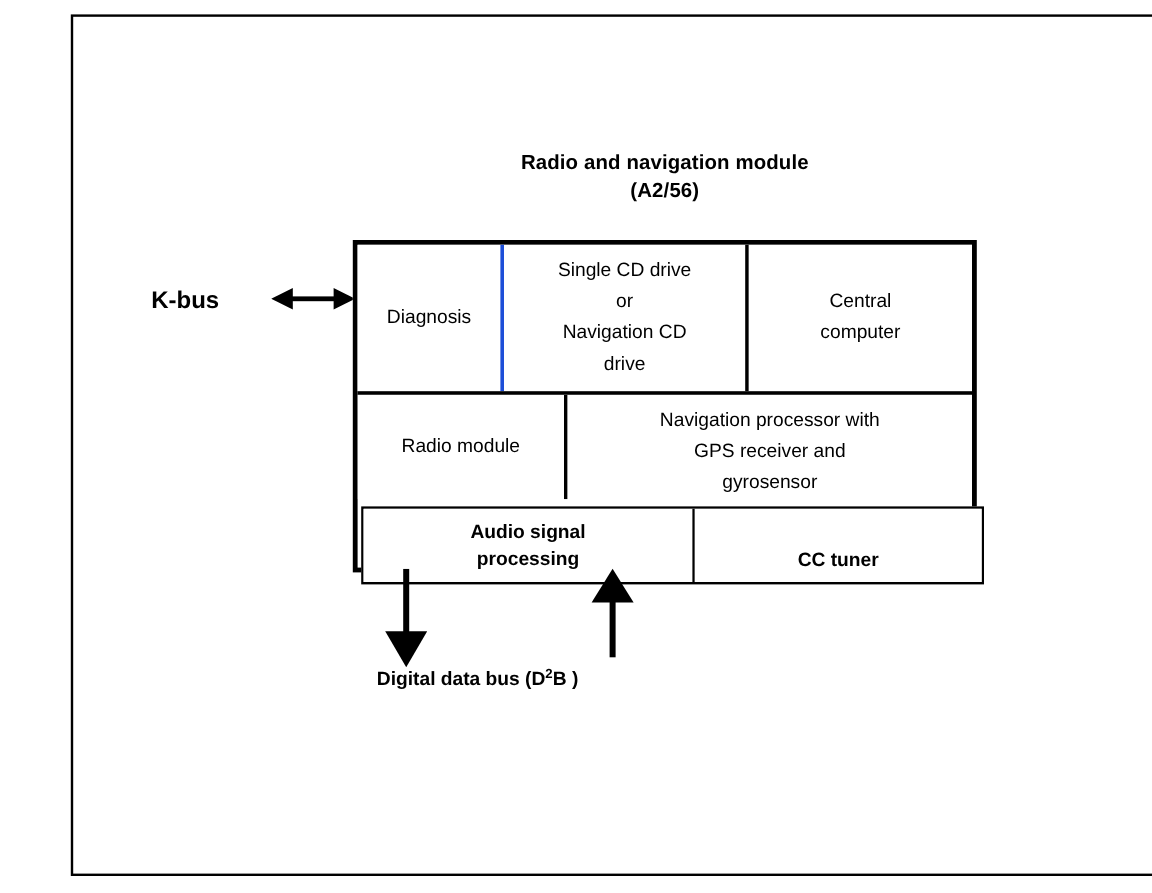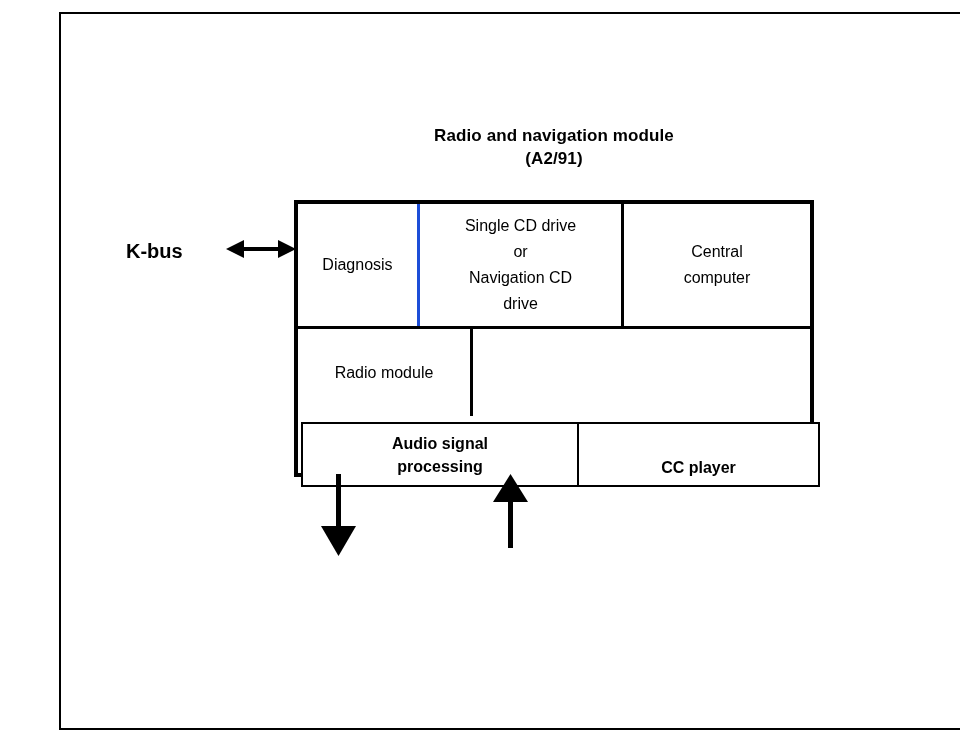--- a/index.html
+++ b/index.html
@@ -228,21 +228,21 @@
 </style>
 </head>
 <body>
 
 <div id="page">
 
   <div class="page-frame"></div>
 
   <div class="diagram-title">
     <span>Radio and navigation module</span>
-    <span class="line2">(A2/91)</span>
+    <span class="line2">(A2/56)</span>
   </div>
 
   <div class="kbus-label">K-bus</div>
 
   <svg class="kbus-arrow" viewBox="0 0 70 28">
     <rect x="12" y="12" width="48" height="4" fill="#000000"></rect>
     <polygon points="0,14 18,5 18,23" fill="#000000"></polygon>
     <polygon points="70,14 52,5 52,23" fill="#000000"></polygon>
   </svg>
 
@@ -252,34 +252,38 @@
       <div class="row-top">
         <div class="cell cell-diagnosis">Diagnosis</div>
         <div class="cell cell-cd">Single CD drive<br>or<br>Navigation CD<br>drive</div>
         <div class="cell cell-central">Central<br>computer</div>
       </div>
 
       <div class="hdiv-1"></div>
 
       <div class="row-mid">
         <div class="cell cell-tuner">Radio module</div>
+        <div class="cell cell-navproc">
+          <span class="navproc-text">Navigation processor with<br>GPS receiver and<br>gyrosensor</span>
+        </div>
       </div>
 
     </div>
   </div>
 
   <div class="overlay-box">
     <div class="cell-audio">Audio signal<br>processing</div>
-    <div class="cell-ccplayer">CC player</div>
+    <div class="cell-ccplayer">CC tuner</div>
   </div>
 
   <svg class="arrow-down" viewBox="0 0 42 82">
     <rect x="18" y="0" width="5" height="60" fill="#000000"></rect>
     <polygon points="20.5,82 3,52 38,52" fill="#000000"></polygon>
   </svg>
 
   <svg class="arrow-up" viewBox="0 0 42 76">
     <rect x="18" y="20" width="5" height="56" fill="#000000"></rect>
     <polygon points="20.5,2 3,30 38,30" fill="#000000"></polygon>
   </svg>
 
+  <div class="d2b-label"><span>Digital data bus (D</span><sup>2</sup><span>B )</span></div>
 
 </div>
 
 </body></html>

